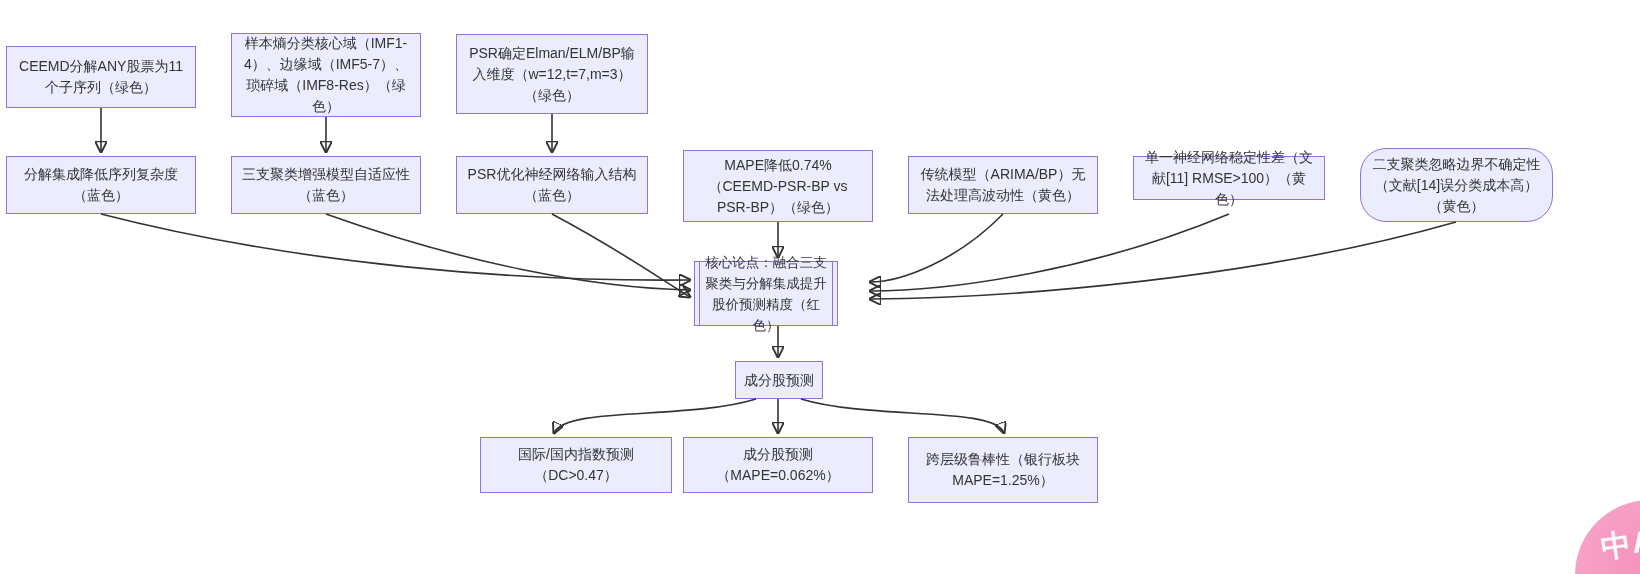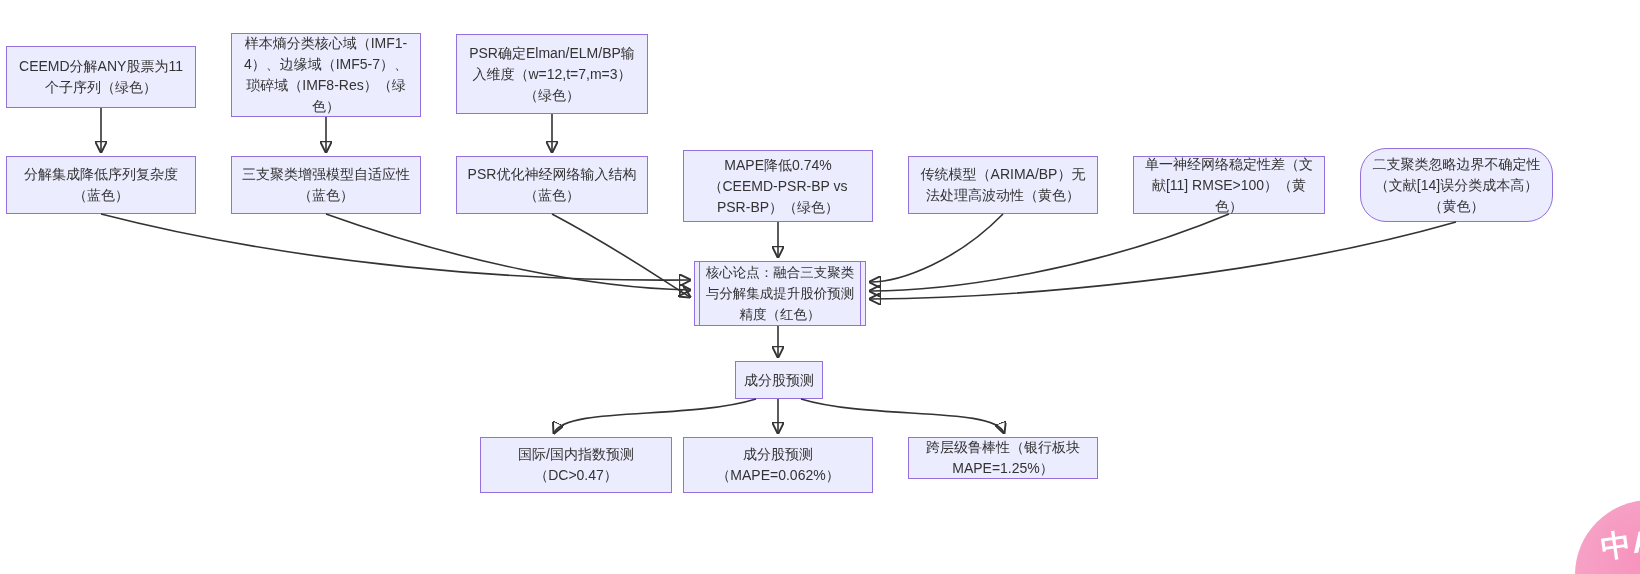--- a/index.html
+++ b/index.html
@@ -18,30 +18,30 @@
   
   .n-ceemd{left:6px;top:46px;width:190px;height:62px;}
   .n-entropy{left:231px;top:33px;width:190px;height:84px;}
   .n-psrdim{left:456px;top:34px;width:192px;height:80px;}
   
   .n-decomp{left:6px;top:156px;width:190px;height:58px;}
   .n-twc{left:231px;top:156px;width:190px;height:58px;}
   .n-psrstruct{left:456px;top:156px;width:192px;height:58px;}
   .n-mape{left:683px;top:150px;width:190px;height:72px;}
   .n-trad{left:908px;top:156px;width:190px;height:58px;}
-  .n-singlenn{left:1133px;top:156px;width:192px;height:58px;}
+  .n-singlenn{left:1133px;top:156px;width:192px;height:44px;}
   .n-binary{left:1360px;top:148px;width:193px;height:74px;border-radius:26px;}
   
-  .n-core{left:694px;top:261px;width:172px;height:65px;font-size:13.5px;line-height:21px;padding:2px 6px;justify-content:center;}
+  .n-core{left:694px;top:261px;width:144px;height:65px;font-size:13.5px;line-height:21px;padding:2px 6px;justify-content:center;}
   .core-inner{position:absolute;top:0;bottom:0;left:4px;right:4px;border-left:1px solid #9370DB;border-right:1px solid #9370DB;pointer-events:none;}
   
   .n-exp{left:735px;top:361px;width:88px;height:38px;}
   .n-index{left:480px;top:437px;width:192px;height:56px;}
   .n-constituent{left:683px;top:437px;width:190px;height:56px;justify-content:center;}
-  .n-robust{left:908px;top:437px;width:190px;height:42px;}
+  .n-robust{left:908px;top:437px;width:190px;height:66px;}
 
   .edges{position:absolute;left:0;top:0;width:1640px;height:574px;z-index:3;pointer-events:none;}
   .edges path{fill:none;stroke:#333333;stroke-width:1.6px;}
 
   .watermark{
     position:absolute;left:1575px;top:500px;width:150px;height:150px;border-radius:50%;
     background:radial-gradient(circle at 45% 40%, #f693bd 0%, #f7a2c6 58%, #fbcadd 75%, #fddcea 100%);
     z-index:4;
   }
   .watermark .wm-label{

